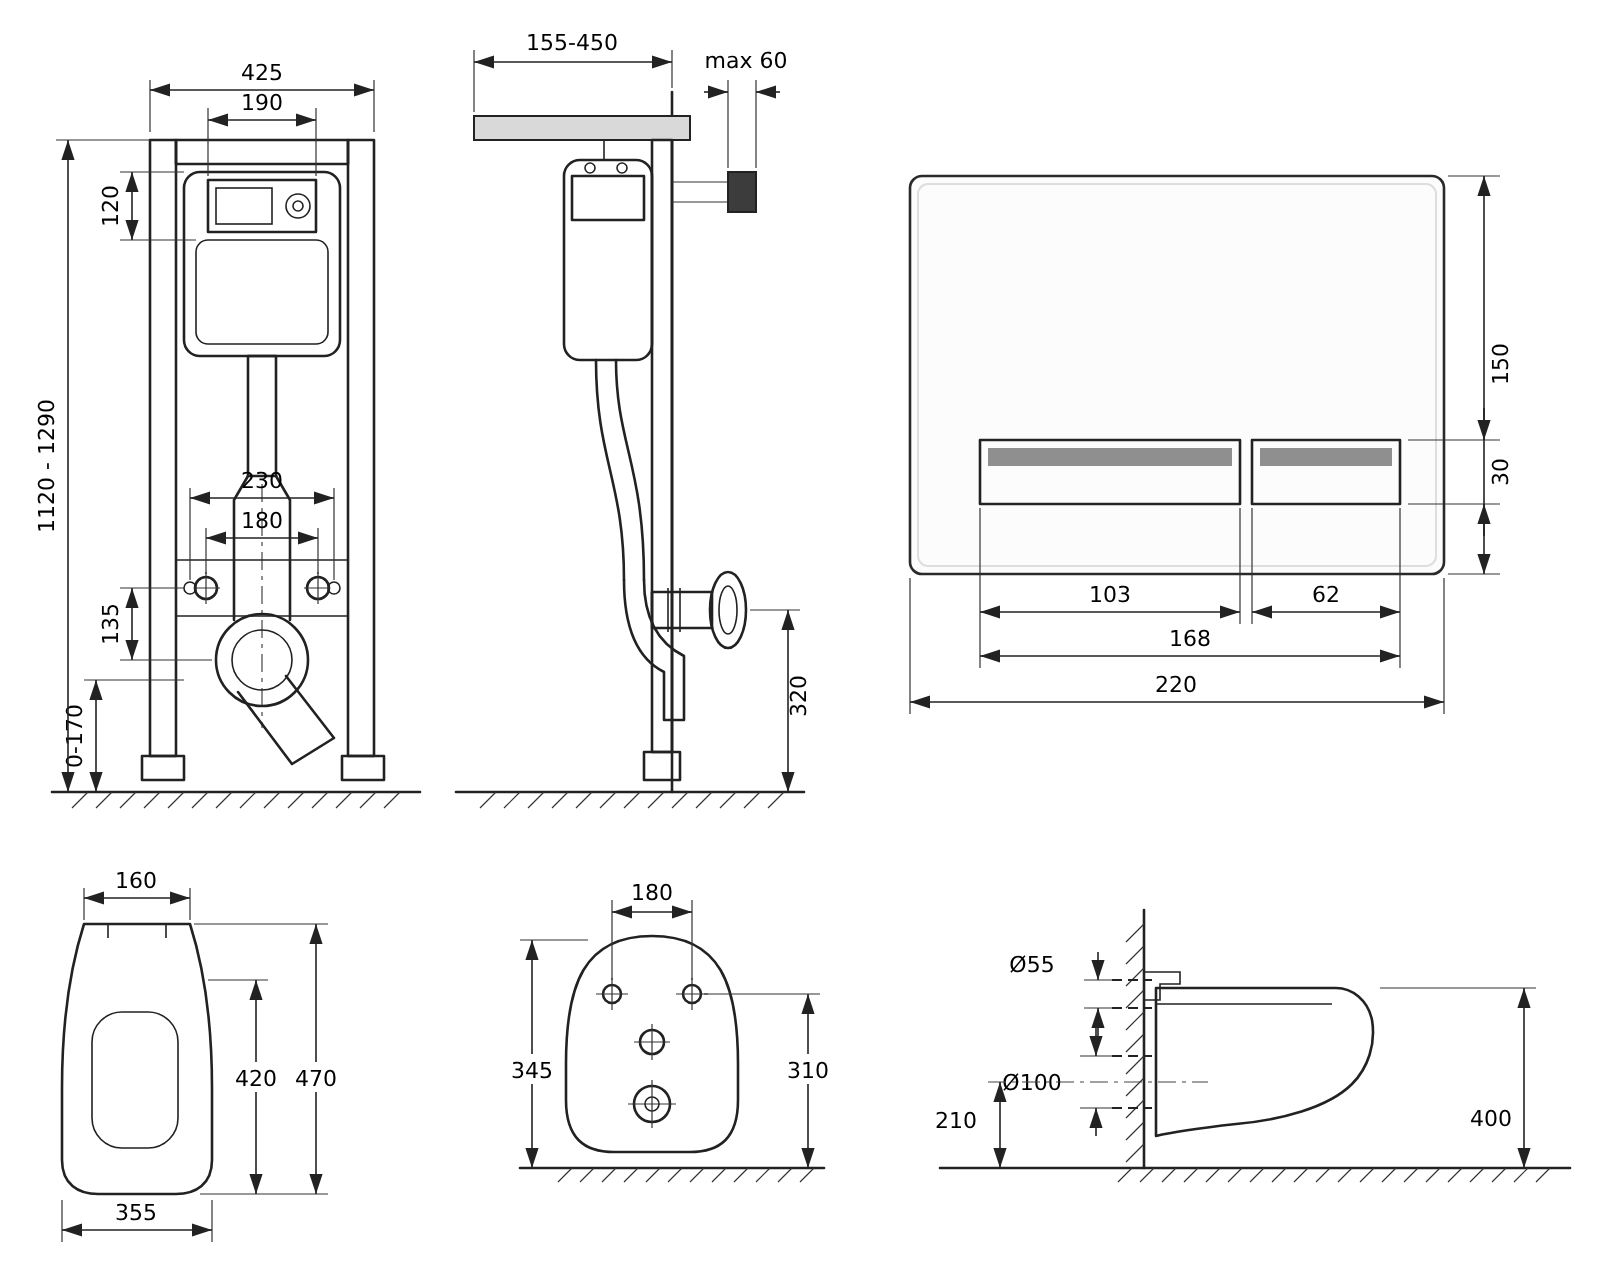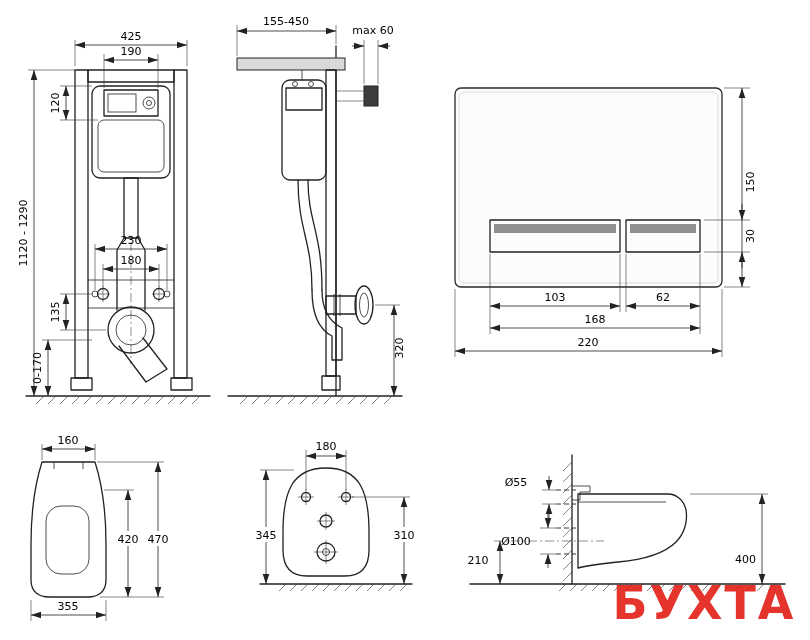--- a/index.html
+++ b/index.html
@@ -252,17 +252,14 @@
 
     <path class="x" d="M690,494 L768,494"></path>
     <line class="d" x1="762" y1="494" x2="762" y2="584" marker-start="url(#ar)" marker-end="url(#ar)"></line>
     <text class="lbl" x="756" y="563" text-anchor="end">400</text>
 
     <line class="o" x1="470" y1="584" x2="785" y2="584"></line>
     <path class="x" d="M566,584 l-7,7 M577,584 l-7,7 M588,584 l-7,7 M599,584 l-7,7 M610,584 l-7,7 M621,584 l-7,7 M632,584 l-7,7 M643,584 l-7,7 M654,584 l-7,7 M665,584 l-7,7 M676,584 l-7,7 M687,584 l-7,7 M698,584 l-7,7 M709,584 l-7,7 M720,584 l-7,7 M731,584 l-7,7 M742,584 l-7,7 M753,584 l-7,7 M764,584 l-7,7 M775,584 l-7,7"></path>
   </g>
 </svg>
 
-<div class="watermark">
-  <span>БУХТА</span>
+
 </div>
 
-</div>
-
 </body></html>

